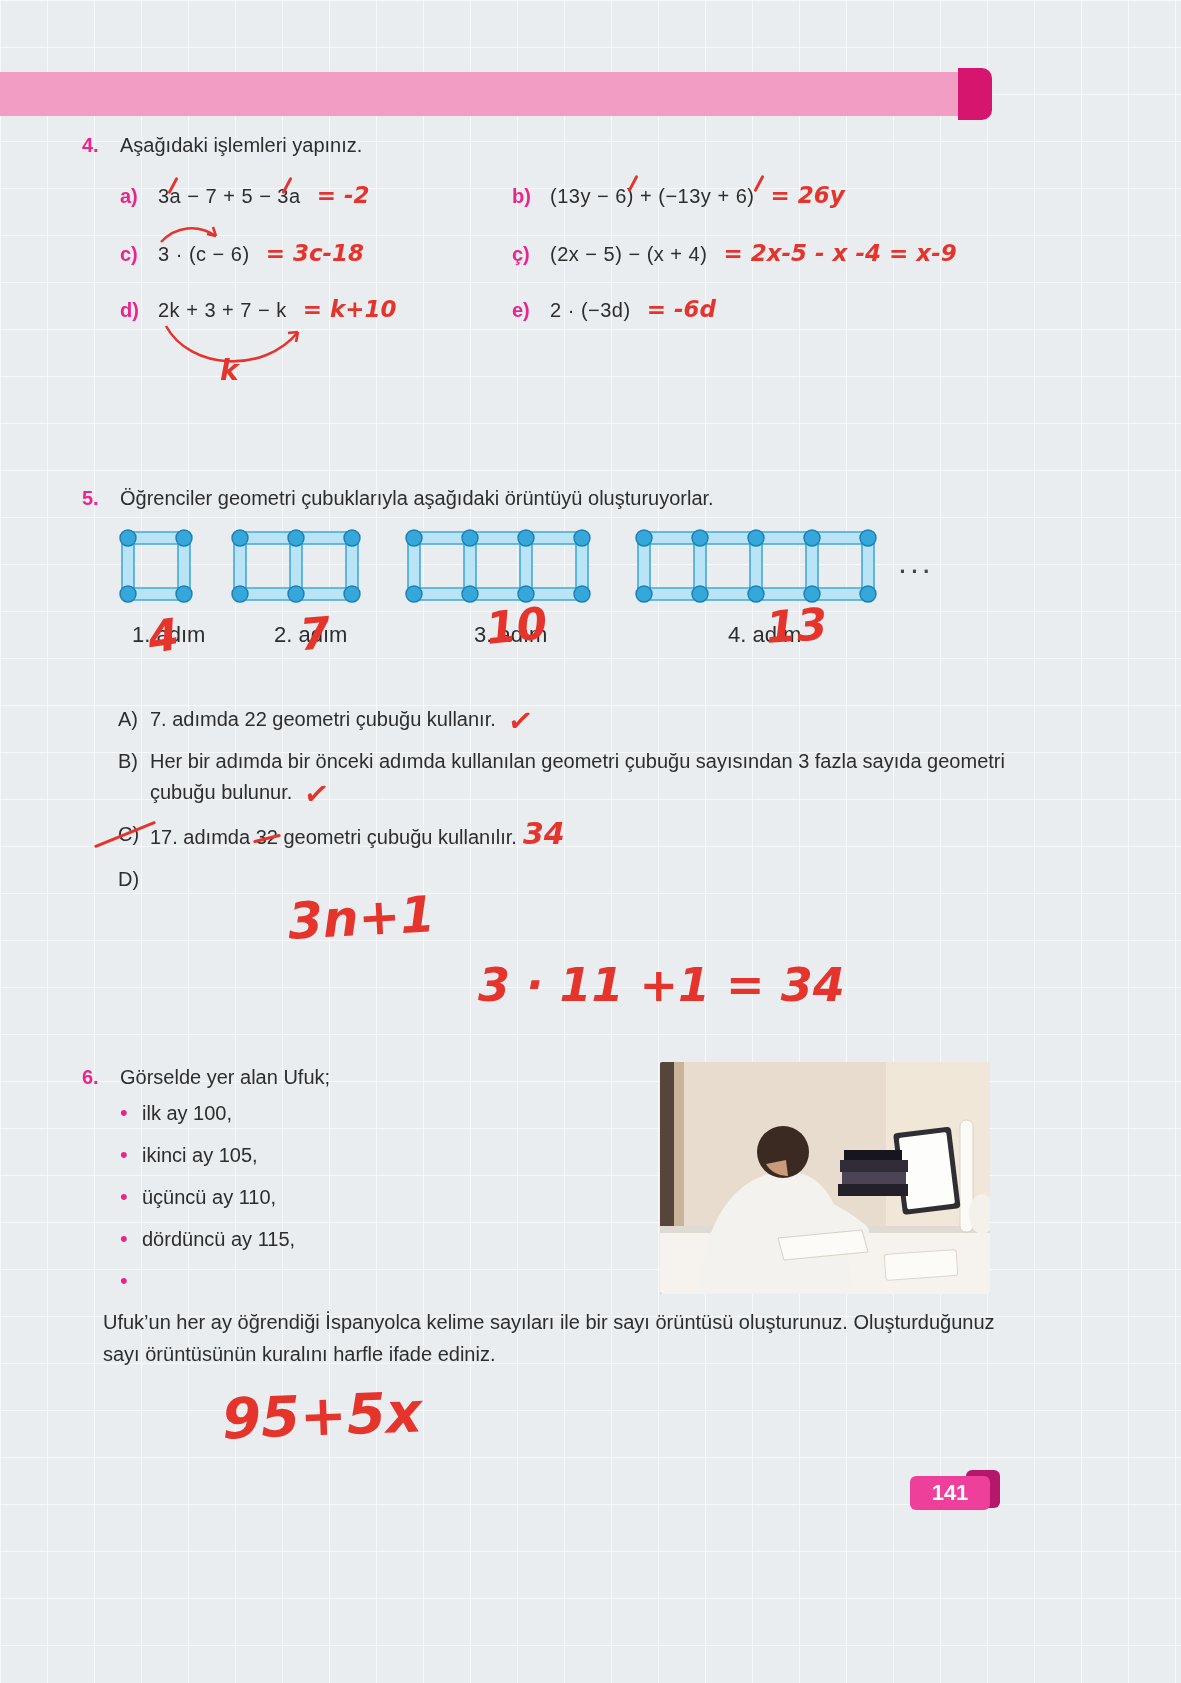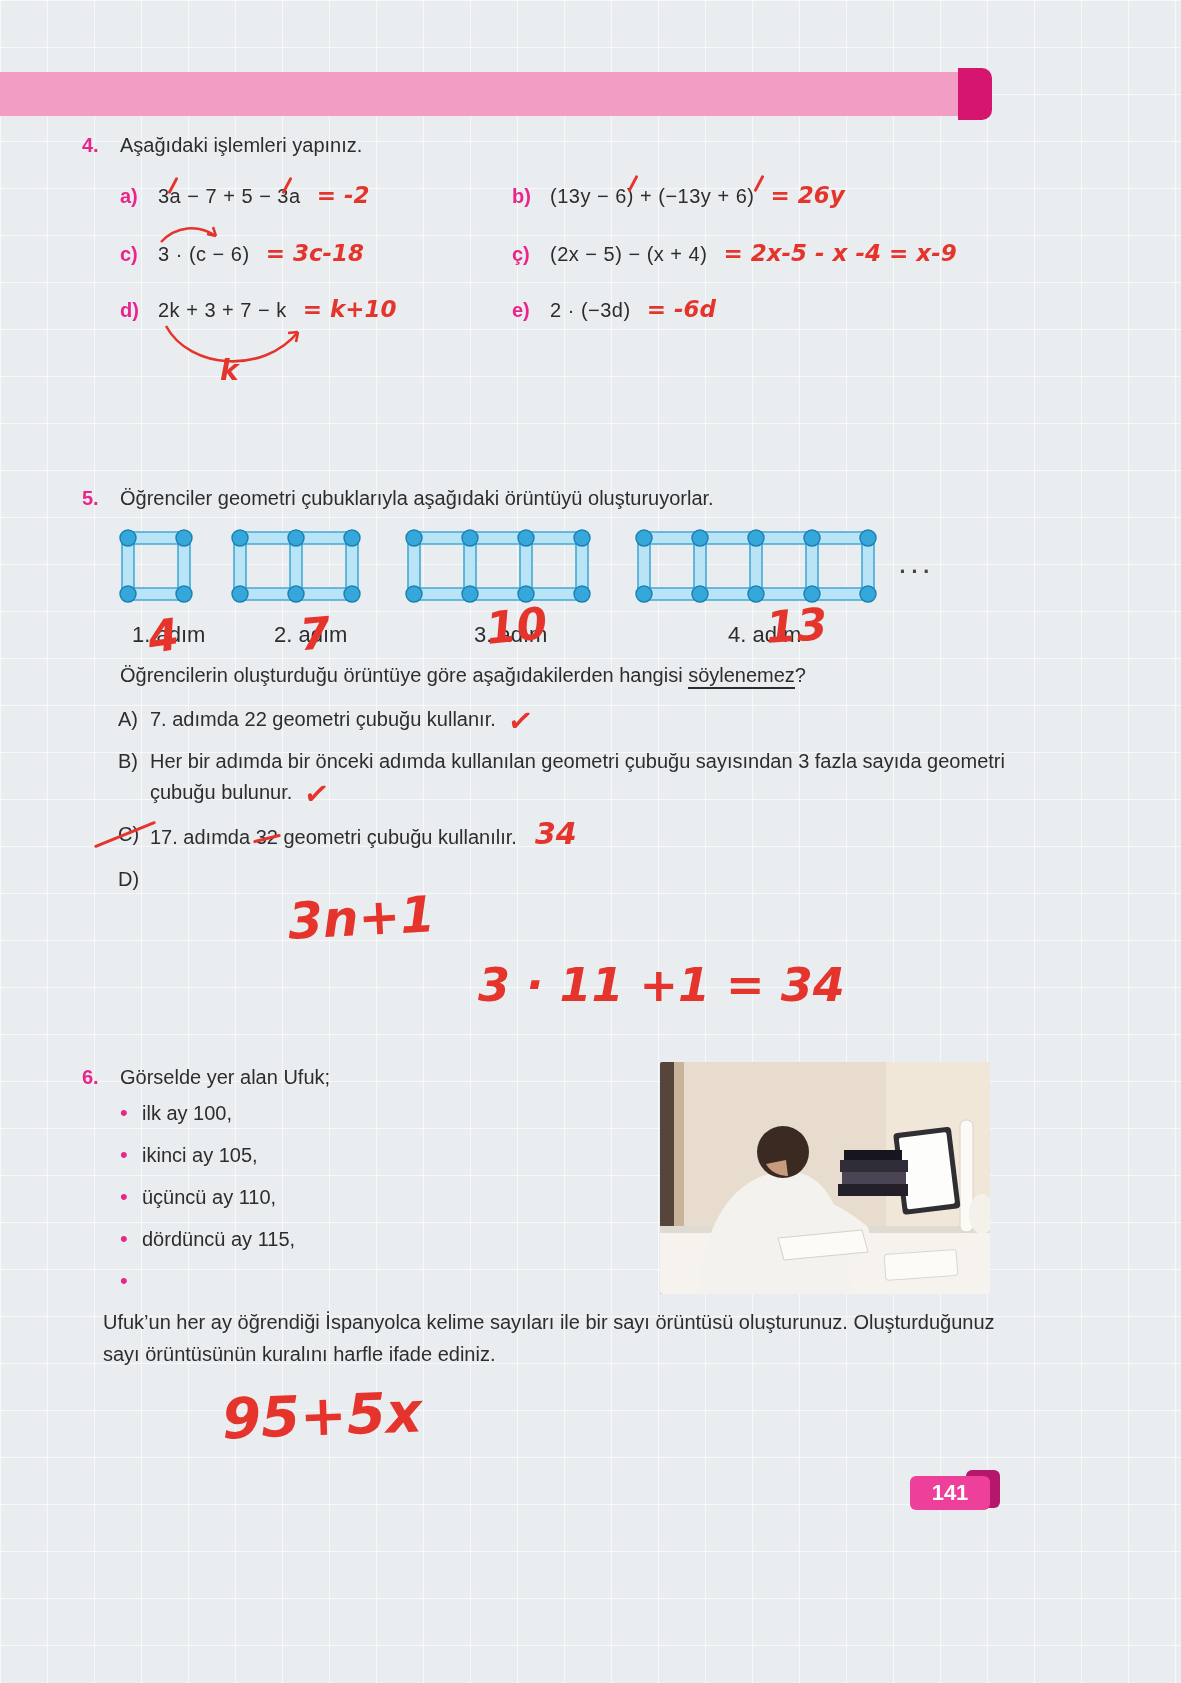--- a/index.html
+++ b/index.html
@@ -50,21 +50,21 @@
   .options{position:absolute;width:892px;font-size:20px;line-height:1.55;}
   .option{display:flex;align-items:flex-start;margin-bottom:11px;}
   .opt-label{width:32px;flex:none;position:relative;}
   .opt-label.slashed::after{
     content:"";position:absolute;left:-26px;top:46%;width:66px;height:3px;
     background:#e5342c;border-radius:2px;transform:rotate(-22deg);
   }
   .check{color:#e5342c;font-size:30px;font-weight:bold;display:inline-block;transform:rotate(8deg);margin-left:12px;vertical-align:middle;line-height:0;}
   .strike-red{position:relative;}
   .strike-red::after{content:"";position:absolute;left:-3px;right:-3px;top:52%;height:3px;background:#e5342c;border-radius:2px;transform:rotate(-14deg);}
-  .opt-note{font-size:30px;margin-left:18px;line-height:1;}
+  .opt-note{font-size:30px;margin-left:6px;line-height:1;}
 
   .work{position:absolute;font-size:46px;line-height:1;white-space:nowrap;}
 
   
   .bullets{position:absolute;font-size:20px;}
   .bullet-row{display:flex;align-items:baseline;height:42px;}
   .bullet-dot{color:#e9258c;font-size:22px;width:22px;}
   .photo{position:absolute;border-radius:2px;overflow:hidden;}
   .paragraph{position:absolute;width:902px;font-size:20px;line-height:1.62;}
 
@@ -216,23 +216,20 @@
   <span class="step-label" style="left:132px;top:622px">1. adım</span>
   <span class="step-label" style="left:274px;top:622px">2. adım</span>
   <span class="step-label" style="left:474px;top:622px">3. adım</span>
   <span class="step-label" style="left:728px;top:622px">4. adım</span>
 
   <span class="hw step-note" style="left:148px;top:614px;transform:rotate(-8deg)">4</span>
   <span class="hw step-note" style="left:300px;top:612px;transform:rotate(-5deg)">7</span>
   <span class="hw step-note" style="left:486px;top:604px;transform:rotate(-6deg)">10</span>
   <span class="hw step-note" style="left:766px;top:604px;transform:rotate(-4deg)">13</span>
 
-  <div class="q5-question" style="left:120px;top:664px">
-    <span>Öğrencilerin oluşturduğu örüntüye göre aşağıdakilerden hangisi </span><span class="ul">söylenemez</span><span>?</span>
-  </div>
 
   <div class="options" style="left:118px;top:704px">
     <div class="option">
       <span class="opt-label">A)</span>
       <div><span>7. adımda 22 geometri çubuğu kullanır.</span><span class="check">✓</span></div>
     </div>
     <div class="option">
       <span class="opt-label">B)</span>
       <div><span>Her bir adımda bir önceki adımda kullanılan geometri çubuğu sayısından 3 fazla sayıda geometri çubuğu bulunur.</span><span class="check">✓</span></div>
     </div>

